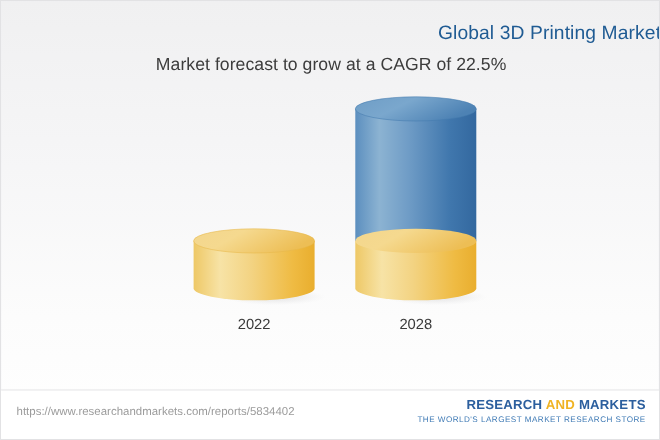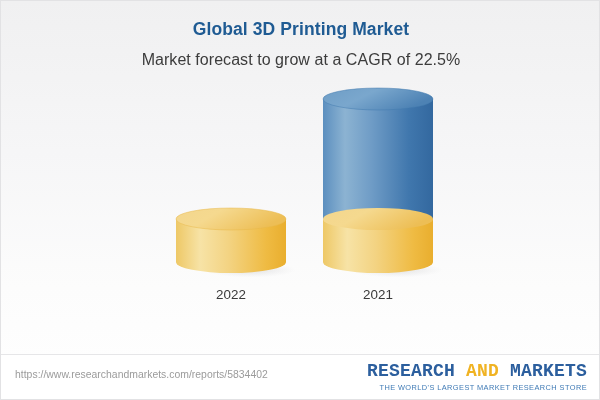--- a/index.html
+++ b/index.html
@@ -25,24 +25,25 @@
   
   .header {
     position: absolute;
     top: 18px;
     left: 0;
     width: 600px;
     text-align: center;
   }
   .chart-title {
     font-size: 17.5px;
-    font-weight: bold;
+    font-weight: normal;
     color: #1f5b93;
     letter-spacing: 0.1px;
     margin: 0;
+    text-align: right;
   }
   .chart-subtitle {
     font-size: 16px;
     color: #3c3c3c;
     margin: 11px 0 0 0;
     letter-spacing: 0.05px;
   }
 
   
   .plot {
@@ -109,27 +110,26 @@
     color: #9b9b9b;
     letter-spacing: 0.02px;
   }
   .logo {
     position: absolute;
     right: 14px;
     top: 7px;
     text-align: right;
   }
   .logo-main {
-    font-size: 18px;
+    font-size: 12px;
     font-weight: bold;
     color: #2c5f9e;
     letter-spacing: 0.2px;
     line-height: 1.05;
     white-space: nowrap;
-    font-family: Liberation Mono, monospace;
   }
   .logo-and { color: #f0b323; }
   .logo-tagline {
     font-size: 7.4px;
     font-weight: normal;
     color: #3f7ab5;
     letter-spacing: 0.42px;
     margin-top: 2px;
     white-space: nowrap;
   }
@@ -220,21 +220,21 @@
 
         <path d="M 0 11 L 0 131 L 110 131 L 110 11 Z" fill="url(#blueBody)"></path>
 
         <path d="M 0 131 L 0 174 A 55 11 0 0 0 110 174 L 110 131 Z" fill="url(#yellowBody2)"></path>
 
         <ellipse cx="55" cy="131" rx="55" ry="11" fill="url(#yellowCap2)"></ellipse>
 
         <ellipse cx="55" cy="11" rx="55" ry="11" fill="url(#blueCap)" stroke="#437aae" stroke-width="0.5"></ellipse>
       </svg>
 
-      <div class="year-label">2021</div>
+      <div class="year-label">2028</div>
     </div>
 
   </div>
 
   <div class="footer">
     <div class="source-url">https://www.researchandmarkets.com/reports/5834402</div>
 
     <div class="logo">
       <div class="logo-main"><span>RESEARCH</span><span> </span><span class="logo-and">AND</span><span> </span><span>MARKETS</span></div>
       <div class="logo-tagline">THE WORLD'S LARGEST MARKET RESEARCH STORE</div>

